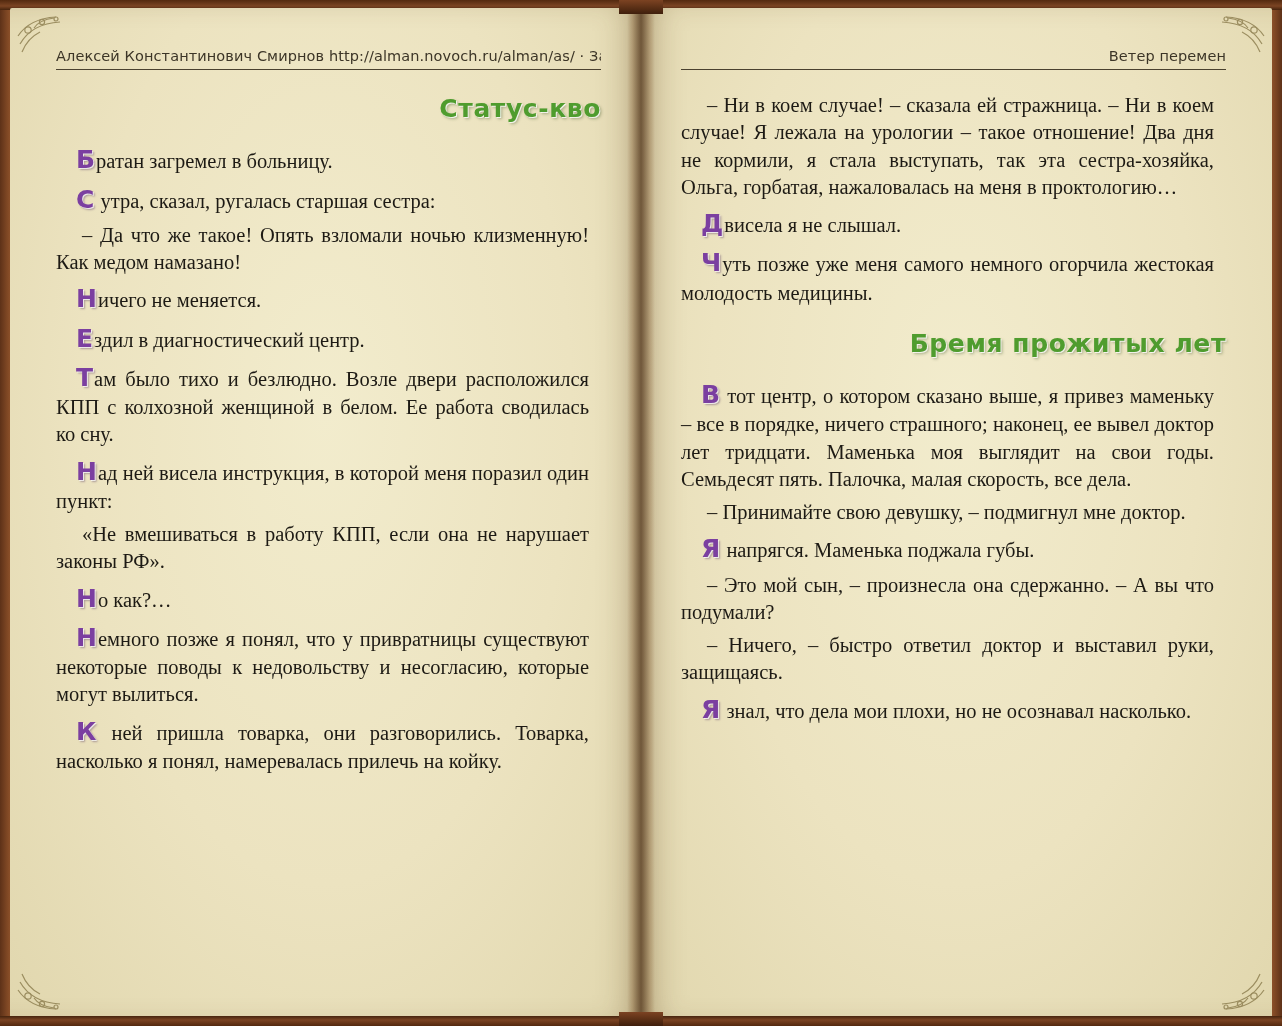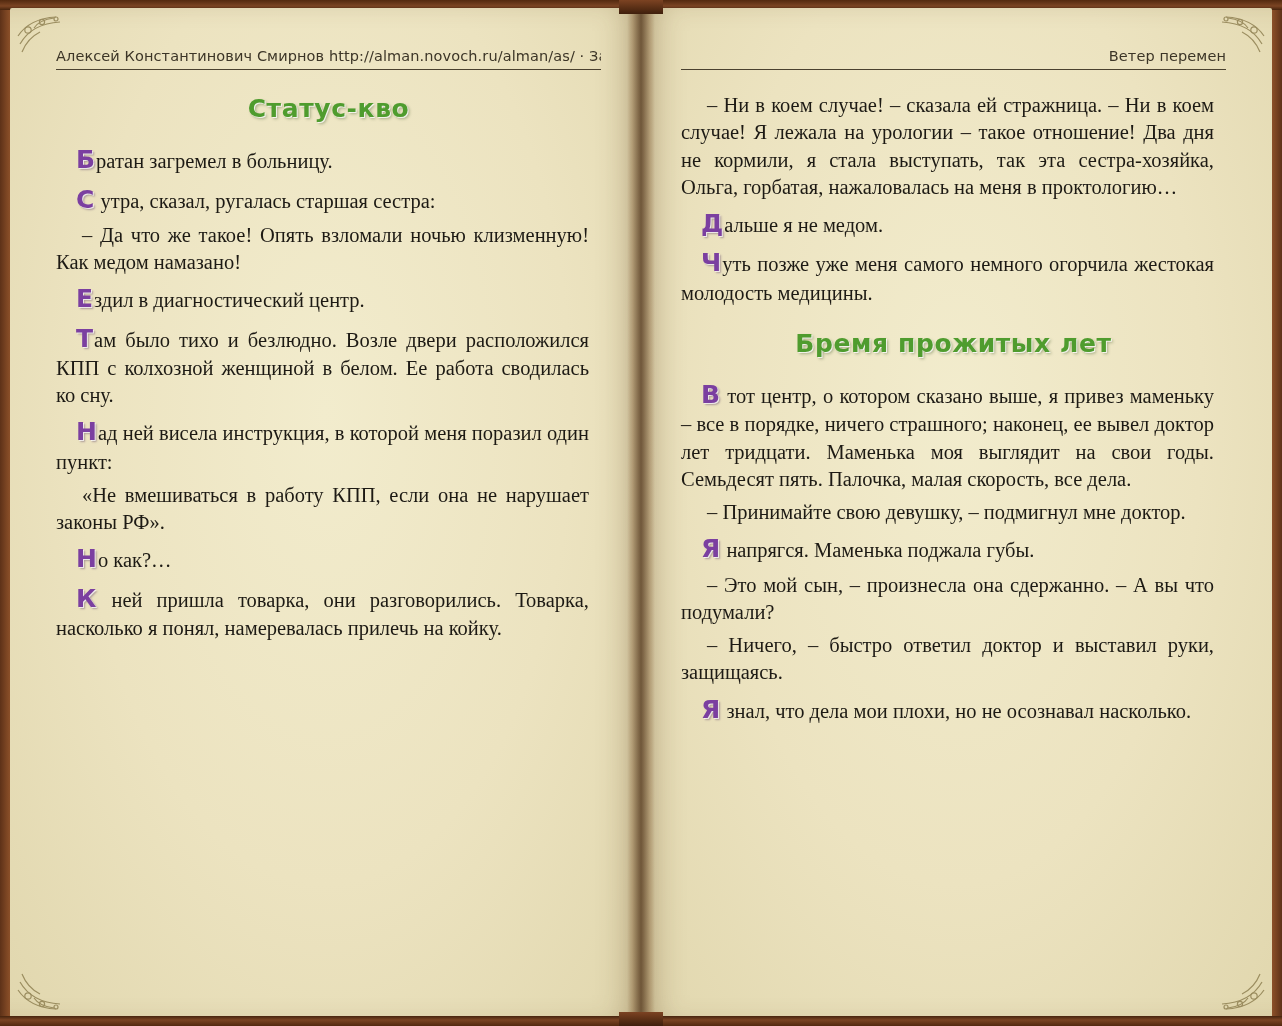--- a/index.html
+++ b/index.html
@@ -146,21 +146,21 @@
     color: #7b3fa0;
     text-shadow: 1px 1px 0 rgba(255,255,255,.75), 2px 2px 2px rgba(60,30,80,.35);
     padding-right: 1px;
   }
 
   h2.section-title {
     font-family: "DejaVu Sans", sans-serif;
     font-size: 25px;
     font-weight: bold;
     color: #4f9c2e;
-    text-align: center;
+    text-align: right;
     margin: 20px 0 18px 0;
     letter-spacing: .6px;
     text-shadow: 1px 1px 0 rgba(255,255,255,.8), 2px 2px 3px rgba(40,70,20,.35);
   }
   h2.section-title.first { margin-top: 6px; }
 </style>
 </head>
 <body>
 
 <div class="book">
@@ -202,36 +202,42 @@
 
         <p class="para drop-para">
           <span class="dropcap">Б</span><span>ратан загремел в больницу.</span>
         </p>
         <p class="para drop-para">
           <span class="dropcap">С</span><span> утра, сказал, ругалась старшая сестра:</span>
         </p>
         <p class="para">
           <span>– Да что же такое! Опять взломали ночью клизменную! Как медом намазано!</span>
         </p>
+        <p class="para drop-para">
+          <span class="dropcap">Н</span><span>ичего не меняется.</span>
+        </p>
 
 
         <p class="para drop-para">
           <span class="dropcap">Е</span><span>здил в диагностический центр.</span>
         </p>
         <p class="para drop-para">
           <span class="dropcap">Т</span><span>ам было тихо и безлюдно. Возле двери расположился КПП с колхозной женщиной в белом. Ее работа сводилась ко сну.</span>
         </p>
         <p class="para drop-para">
           <span class="dropcap">Н</span><span>ад ней висела инструкция, в которой меня поразил один пункт:</span>
         </p>
         <p class="para">
           <span>«Не вмешиваться в работу КПП, если она не нарушает законы РФ».</span>
         </p>
         <p class="para drop-para">
           <span class="dropcap">Н</span><span>о как?…</span>
+        </p>
+        <p class="para drop-para">
+          <span class="dropcap">Н</span><span>емного позже я понял, что у привратницы существуют некоторые поводы к недовольству и несогласию, которые могут вылиться.</span>
         </p>
         <p class="para drop-para">
           <span class="dropcap">К</span><span> ней пришла товарка, они разговорились. Товарка, насколько я понял, намеревалась прилечь на койку.</span>
         </p>
 
       </div>
     </div>
 
     <div class="page right">
 
@@ -261,21 +267,21 @@
       <div class="page-header right-header">
         <span>Ветер перемен</span>
       </div>
 
       <div class="body-text">
 
         <p class="para">
           <span>– Ни в коем случае! – сказала ей стражница. – Ни в коем случае! Я лежала на урологии – такое отношение! Два дня не кормили, я стала выступать, так эта сестра-хозяйка, Ольга, горбатая, нажаловалась на меня в проктологию…</span>
         </p>
         <p class="para drop-para">
-          <span class="dropcap">Д</span><span>альше я не медом.</span>
+          <span class="dropcap">Д</span><span>висела я не слышал.</span>
         </p>
         <p class="para drop-para">
           <span class="dropcap">Ч</span><span>уть позже уже меня самого немного огорчила жестокая молодость медицины.</span>
         </p>
 
         <h2 class="section-title">Бремя прожитых лет</h2>
 
         <p class="para drop-para">
           <span class="dropcap">В</span><span> тот центр, о котором сказано выше, я привез маменьку – все в порядке, ничего страшного; наконец, ее вывел доктор лет тридцати. Маменька моя выглядит на свои годы. Семьдесят пять. Палочка, малая скорость, все дела.</span>
         </p>

